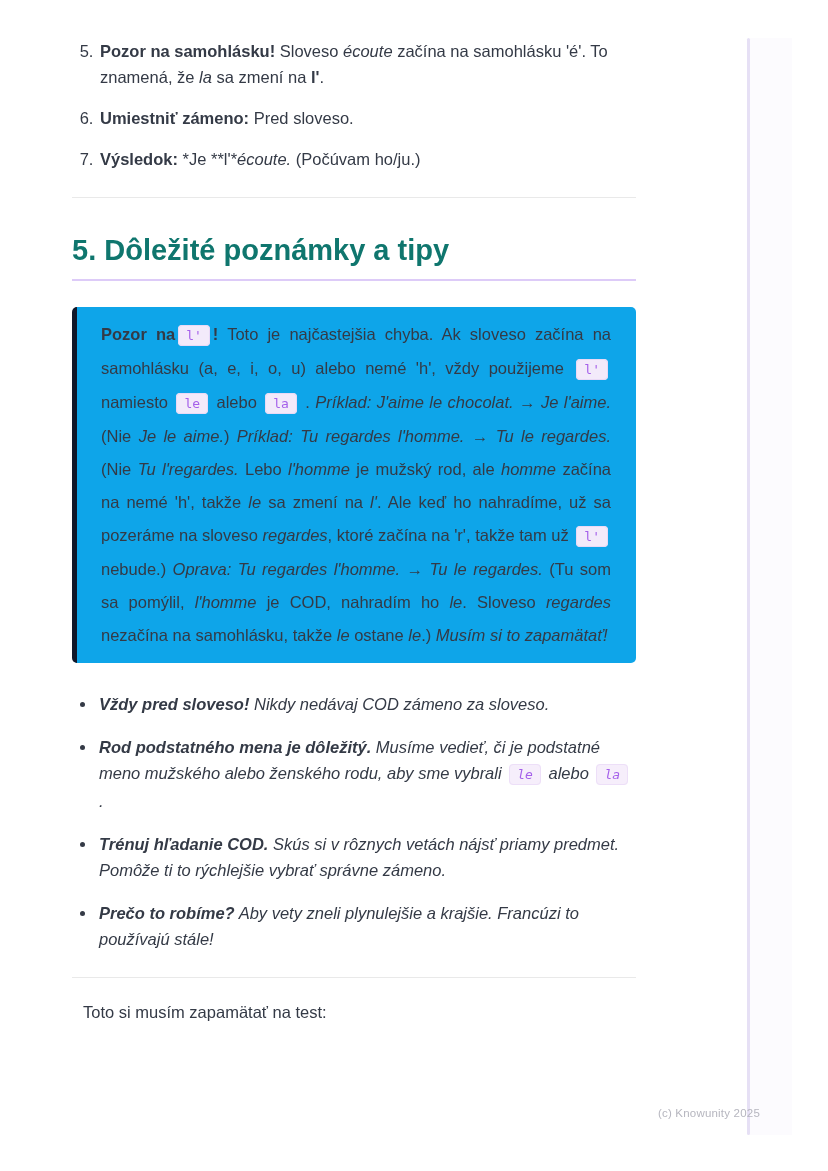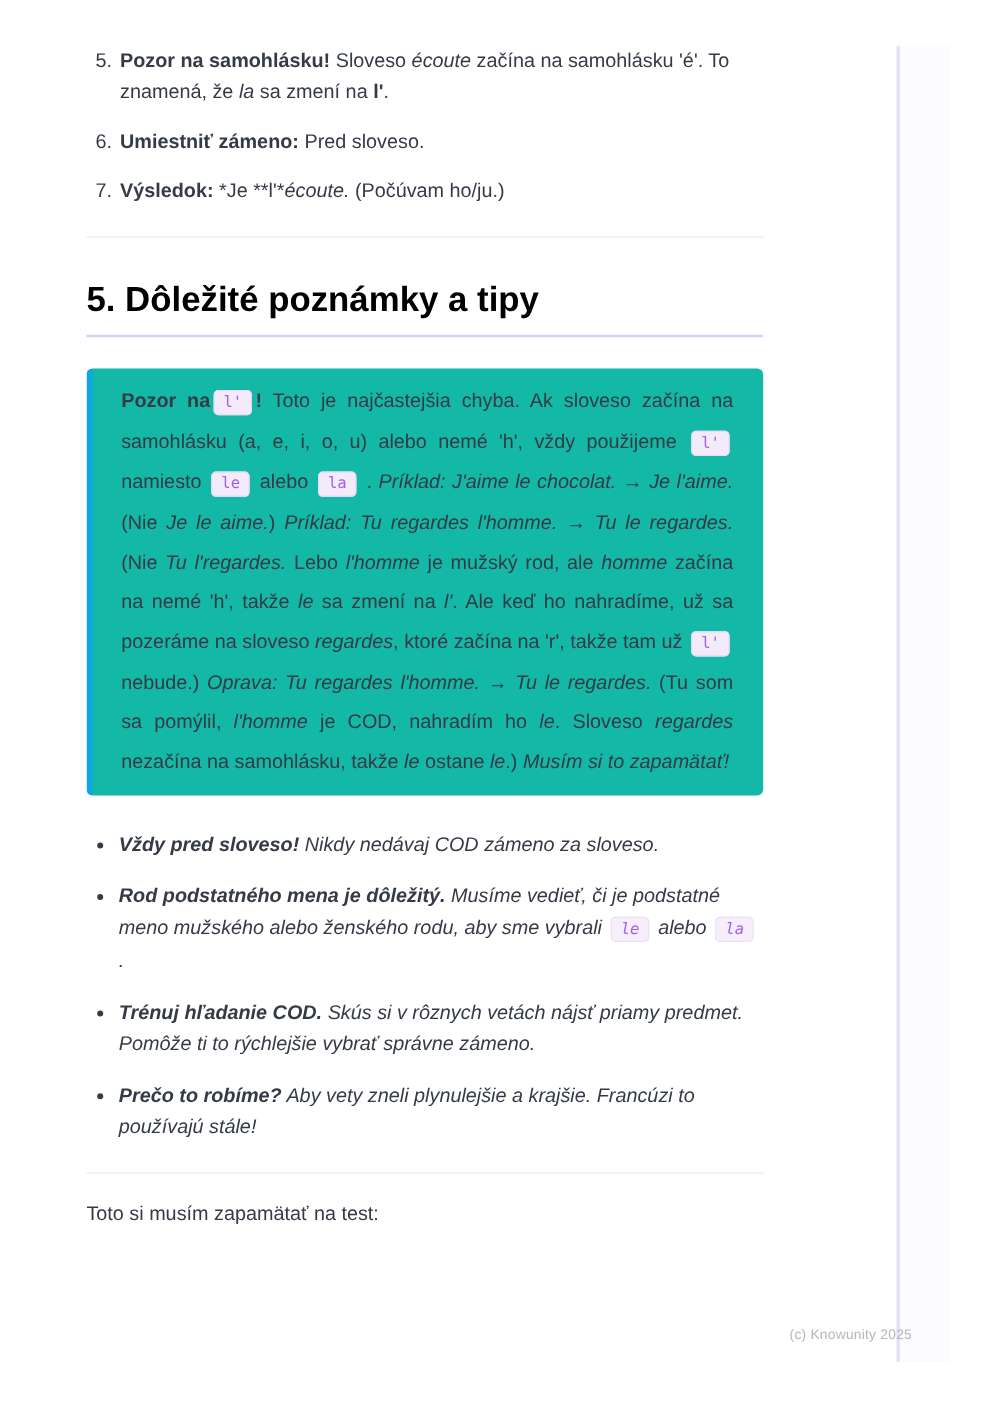--- a/index.html
+++ b/index.html
@@ -55,45 +55,46 @@
   hr.rule {
     border: none;
     border-top: 1px solid #e9e9e9;
     margin: 25px 0 0 0;
   }
   h2.purple-heading {
     margin-top: 36px;
     font-size: 29px;
     line-height: 32px;
     font-weight: 700;
-    color: #000000;
+    color: #0f766e;
     padding-bottom: 13px;
     border-bottom: 2px solid #ddcbf8;
   }
   .callout {
     margin-top: 26px;
-    background: #14b8a6;
-    border-left: 5px solid #0ea5e9;
+    background: #0ea5e9;
+    border-left: 5px solid #0f172a;
     border-radius: 5px;
     padding: 11px 25px 11px 24px;
     text-align: justify;
     line-height: 33px;
   }
   ul.bullets {
     margin-top: 28px;
     padding-left: 25px;
     list-style: disc;
   }
   ul.bullets > li {
     margin-bottom: 17px;
     padding-left: 2px;
     font-style: italic;
   }
   .intro {
     margin-top: 21px;
+    margin-left: 11px;
   }
   ul.bullets.summary { margin-top: 27px; }
   
   .seg-n { }
   .seg-b { font-weight: 700; }
   .seg-i { font-style: italic; }
   .seg-c {
     font-family: "DejaVu Sans Mono", "Liberation Mono", monospace;
     font-size: 13px;
     color: #a560ea;

